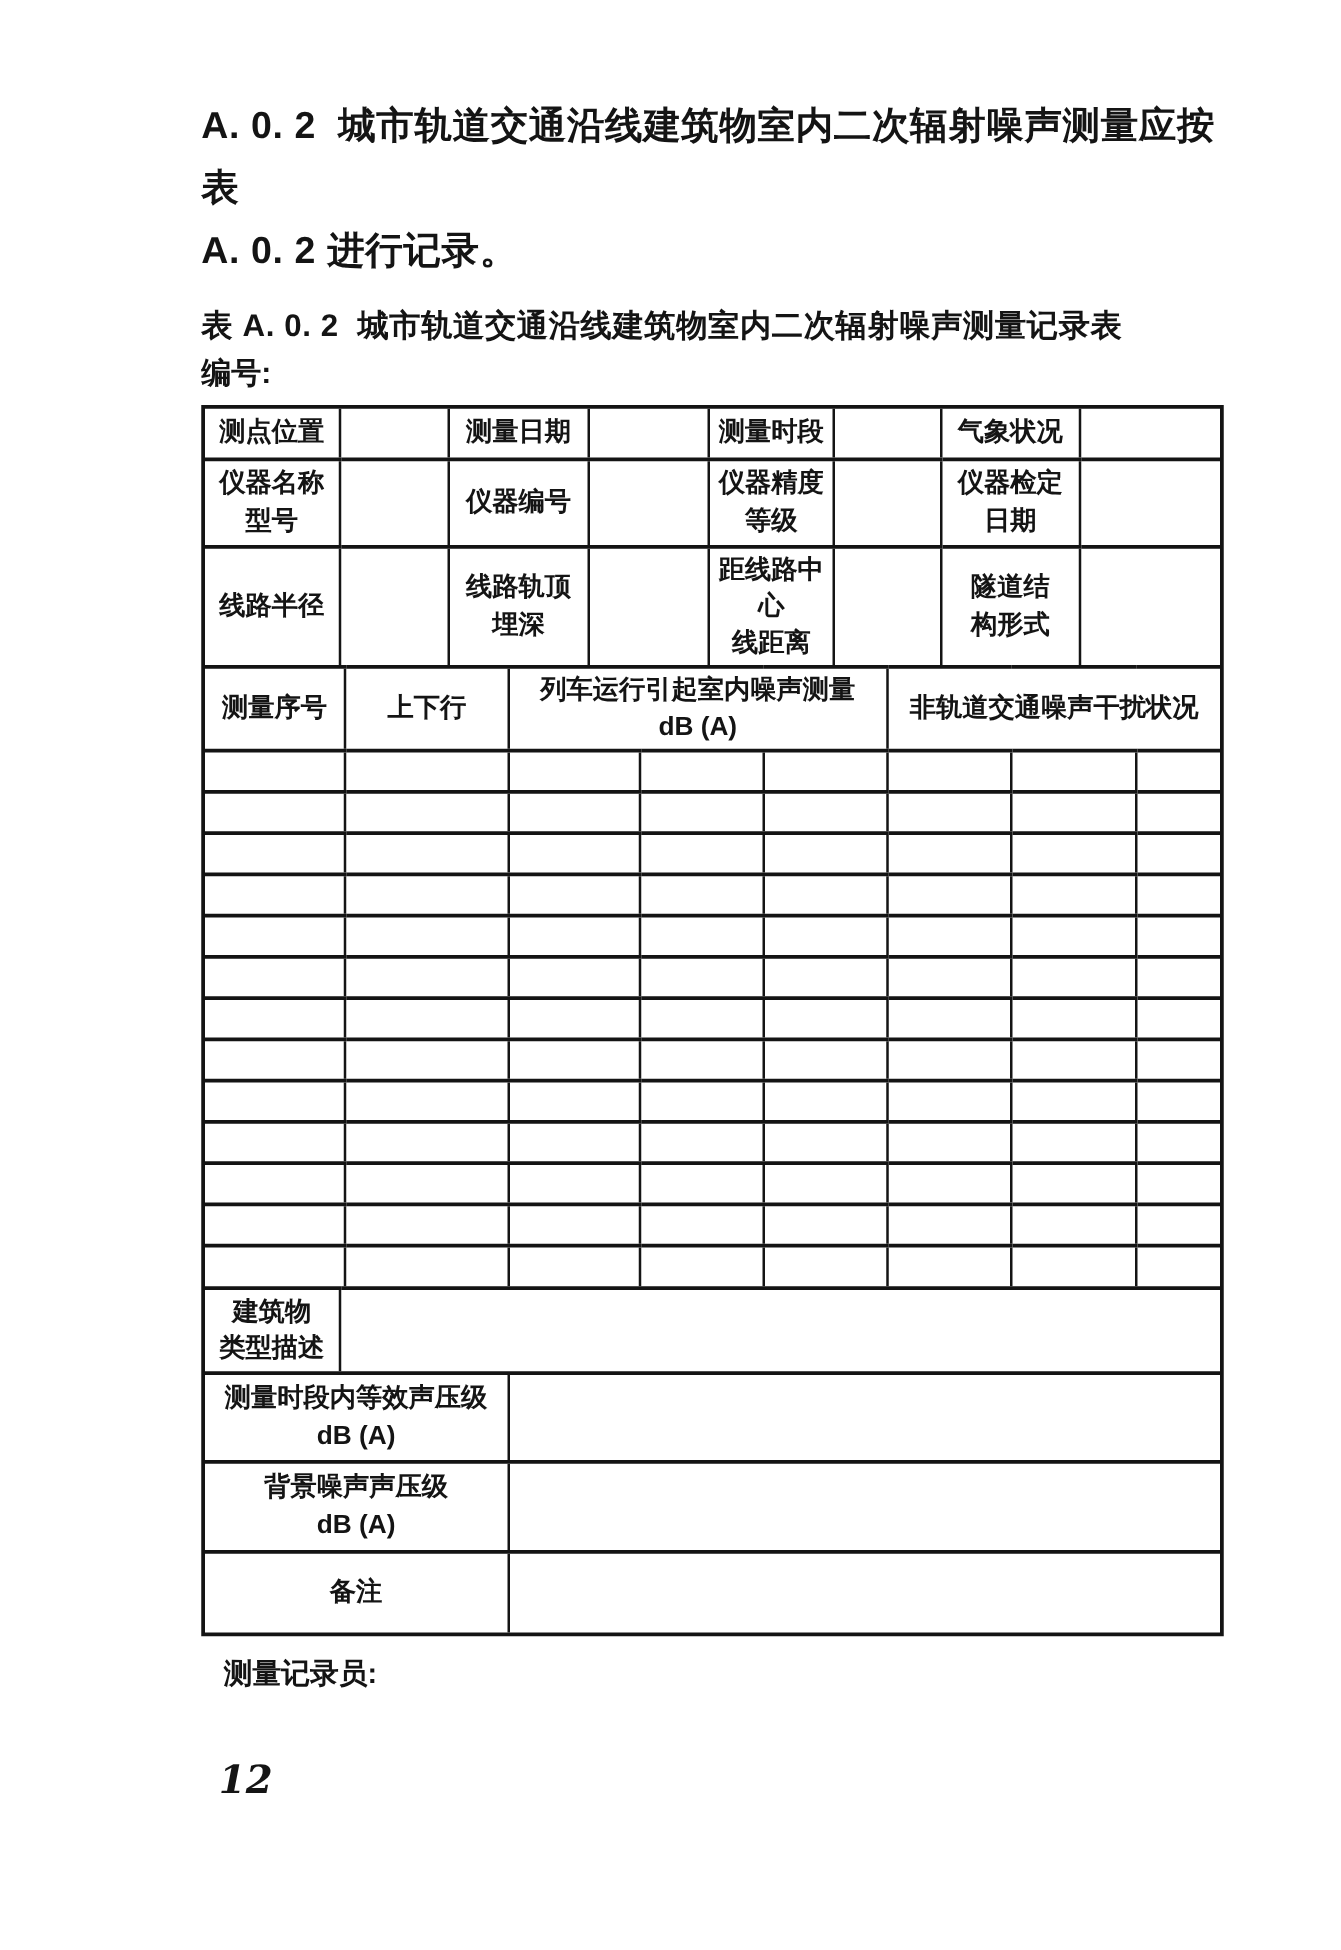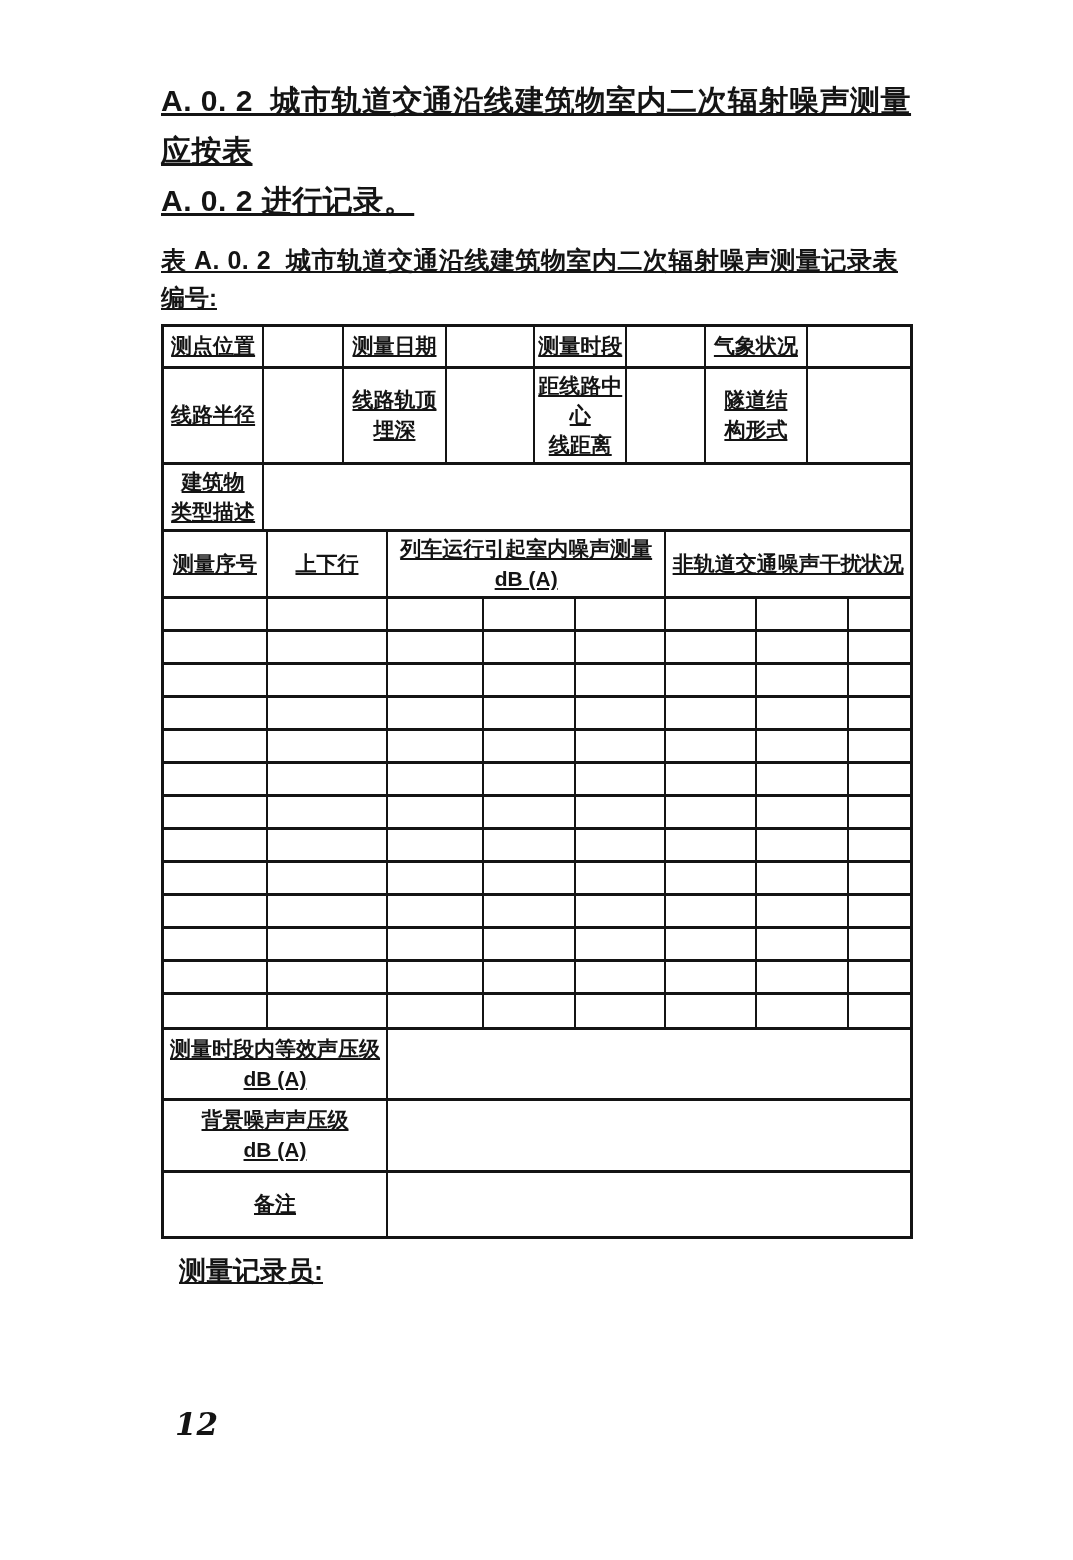--- a/index.html
+++ b/index.html
@@ -4,21 +4,21 @@
 <style>
   :root { --ink:#141414; --paper:#ffffff; }
   * { margin:0; padding:0; box-sizing:border-box; }
   html,body { width:1073px; }
   body {
     width:1073px; height:1560px; position:relative;
     background:var(--paper); color:var(--ink);
     font-family:"Liberation Sans","DejaVu Sans",sans-serif;
     -webkit-font-smoothing:antialiased;
   }
-  .content { position:absolute; left:161px; top:0; width:752px;text-decoration:underline; }
+  .content { position:absolute; left:161px; top:0; width:818px; }
   .heading {
     margin-top:76px; font-size:30px; font-weight:bold;
     line-height:50px; white-space:pre-wrap; letter-spacing:0.5px;
   }
   .caption {
     margin-top:18px; text-align:left; font-size:25px;
     font-weight:bold; white-space:pre-wrap; letter-spacing:0.5px;
   }
   .serial {
     margin-top:5px; text-align:left; padding-right:64px;
@@ -33,21 +33,21 @@
     white-space:pre-wrap; overflow:hidden;
   }
   table.tbl td:first-child { border-left:none; }
   table.tbl.first tr:first-child td { border-top:none; }
   tr.rA1 { height:40px; } tr.rA2 { height:70px; }
   tr.rA3 { height:36px; } tr.rA4 { height:64px; }
   tr.rB  { height:66px; } tr.rChead { height:64px; }
   tr.er  { height:33px; }
   tr.rD1 { height:71px; } tr.rD2 { height:72px; }
   tr.rD3 { height:58px; } tr.rD4 { height:65px; }
-  .recorder { margin-top:14px; padding-left:18px; font-size:27px; font-weight:bold; }
+  .recorder { margin-top:14px; padding-left:18px; font-size:23px; font-weight:bold; }
   .pageno {
     position:absolute; left:175px; top:1406px;
     font-family:"DejaVu Serif","Liberation Serif",serif;
     font-style:italic; font-weight:bold; font-size:31px;
   }
 </style>
 </head>
 <body>
 
 <div class="content">
@@ -76,45 +76,44 @@
           <tr class="rA1">
         <td>测点位置</td>
         <td></td>
         <td>测量日期</td>
         <td></td>
         <td>测量时段</td>
         <td></td>
         <td>气象状况</td>
         <td></td>
       </tr>
+      <tr class="rA2">
+        <td>仪器名称
+型号</td>
+        <td></td>
+        <td>仪器编号</td>
+        <td></td>
+        <td>仪器精度
+等级</td>
+        <td></td>
+        <td>仪器检定
+日期</td>
+        <td></td>
+      </tr>
       <tr class="rA4">
         <td>线路半径</td>
         <td></td>
         <td>线路轨顶
 埋深</td>
         <td></td>
         <td>距线路中心
 线距离</td>
         <td></td>
         <td>隧道结
 构形式</td>
-        <td></td>
-      </tr>
-    </tbody>
-      </table>
-
-    <table class="tbl">
-      <colgroup>
-          <col style="width:13.3%">
-          <col style="width:86.7%">
-        </colgroup>
-      <tbody>
-          <tr class="rB">
-        <td>建筑物
-类型描述</td>
         <td></td>
       </tr>
     </tbody>
       </table>
 
     <table class="tbl">
       <colgroup>
         <col style="width:13.8%">
           <col style="width:16.1%">
           <col style="width:12.9%">
@@ -262,20 +261,34 @@
             <td></td>
             <td></td>
             <td></td>
             <td></td>
           </tr>
         </tbody>
     </table>
 
     <table class="tbl">
       <colgroup>
+          <col style="width:13.3%">
+          <col style="width:86.7%">
+        </colgroup>
+      <tbody>
+          <tr class="rB">
+        <td>建筑物
+类型描述</td>
+        <td></td>
+      </tr>
+    </tbody>
+      </table>
+
+    <table class="tbl">
+      <colgroup>
           <col style="width:29.9%">
           <col style="width:70.1%">
         </colgroup>
       <tbody>
           <tr class="rD1">
         <td>测量时段内等效声压级
 dB (A)</td>
         <td></td>
       </tr>
       <tr class="rD2">

